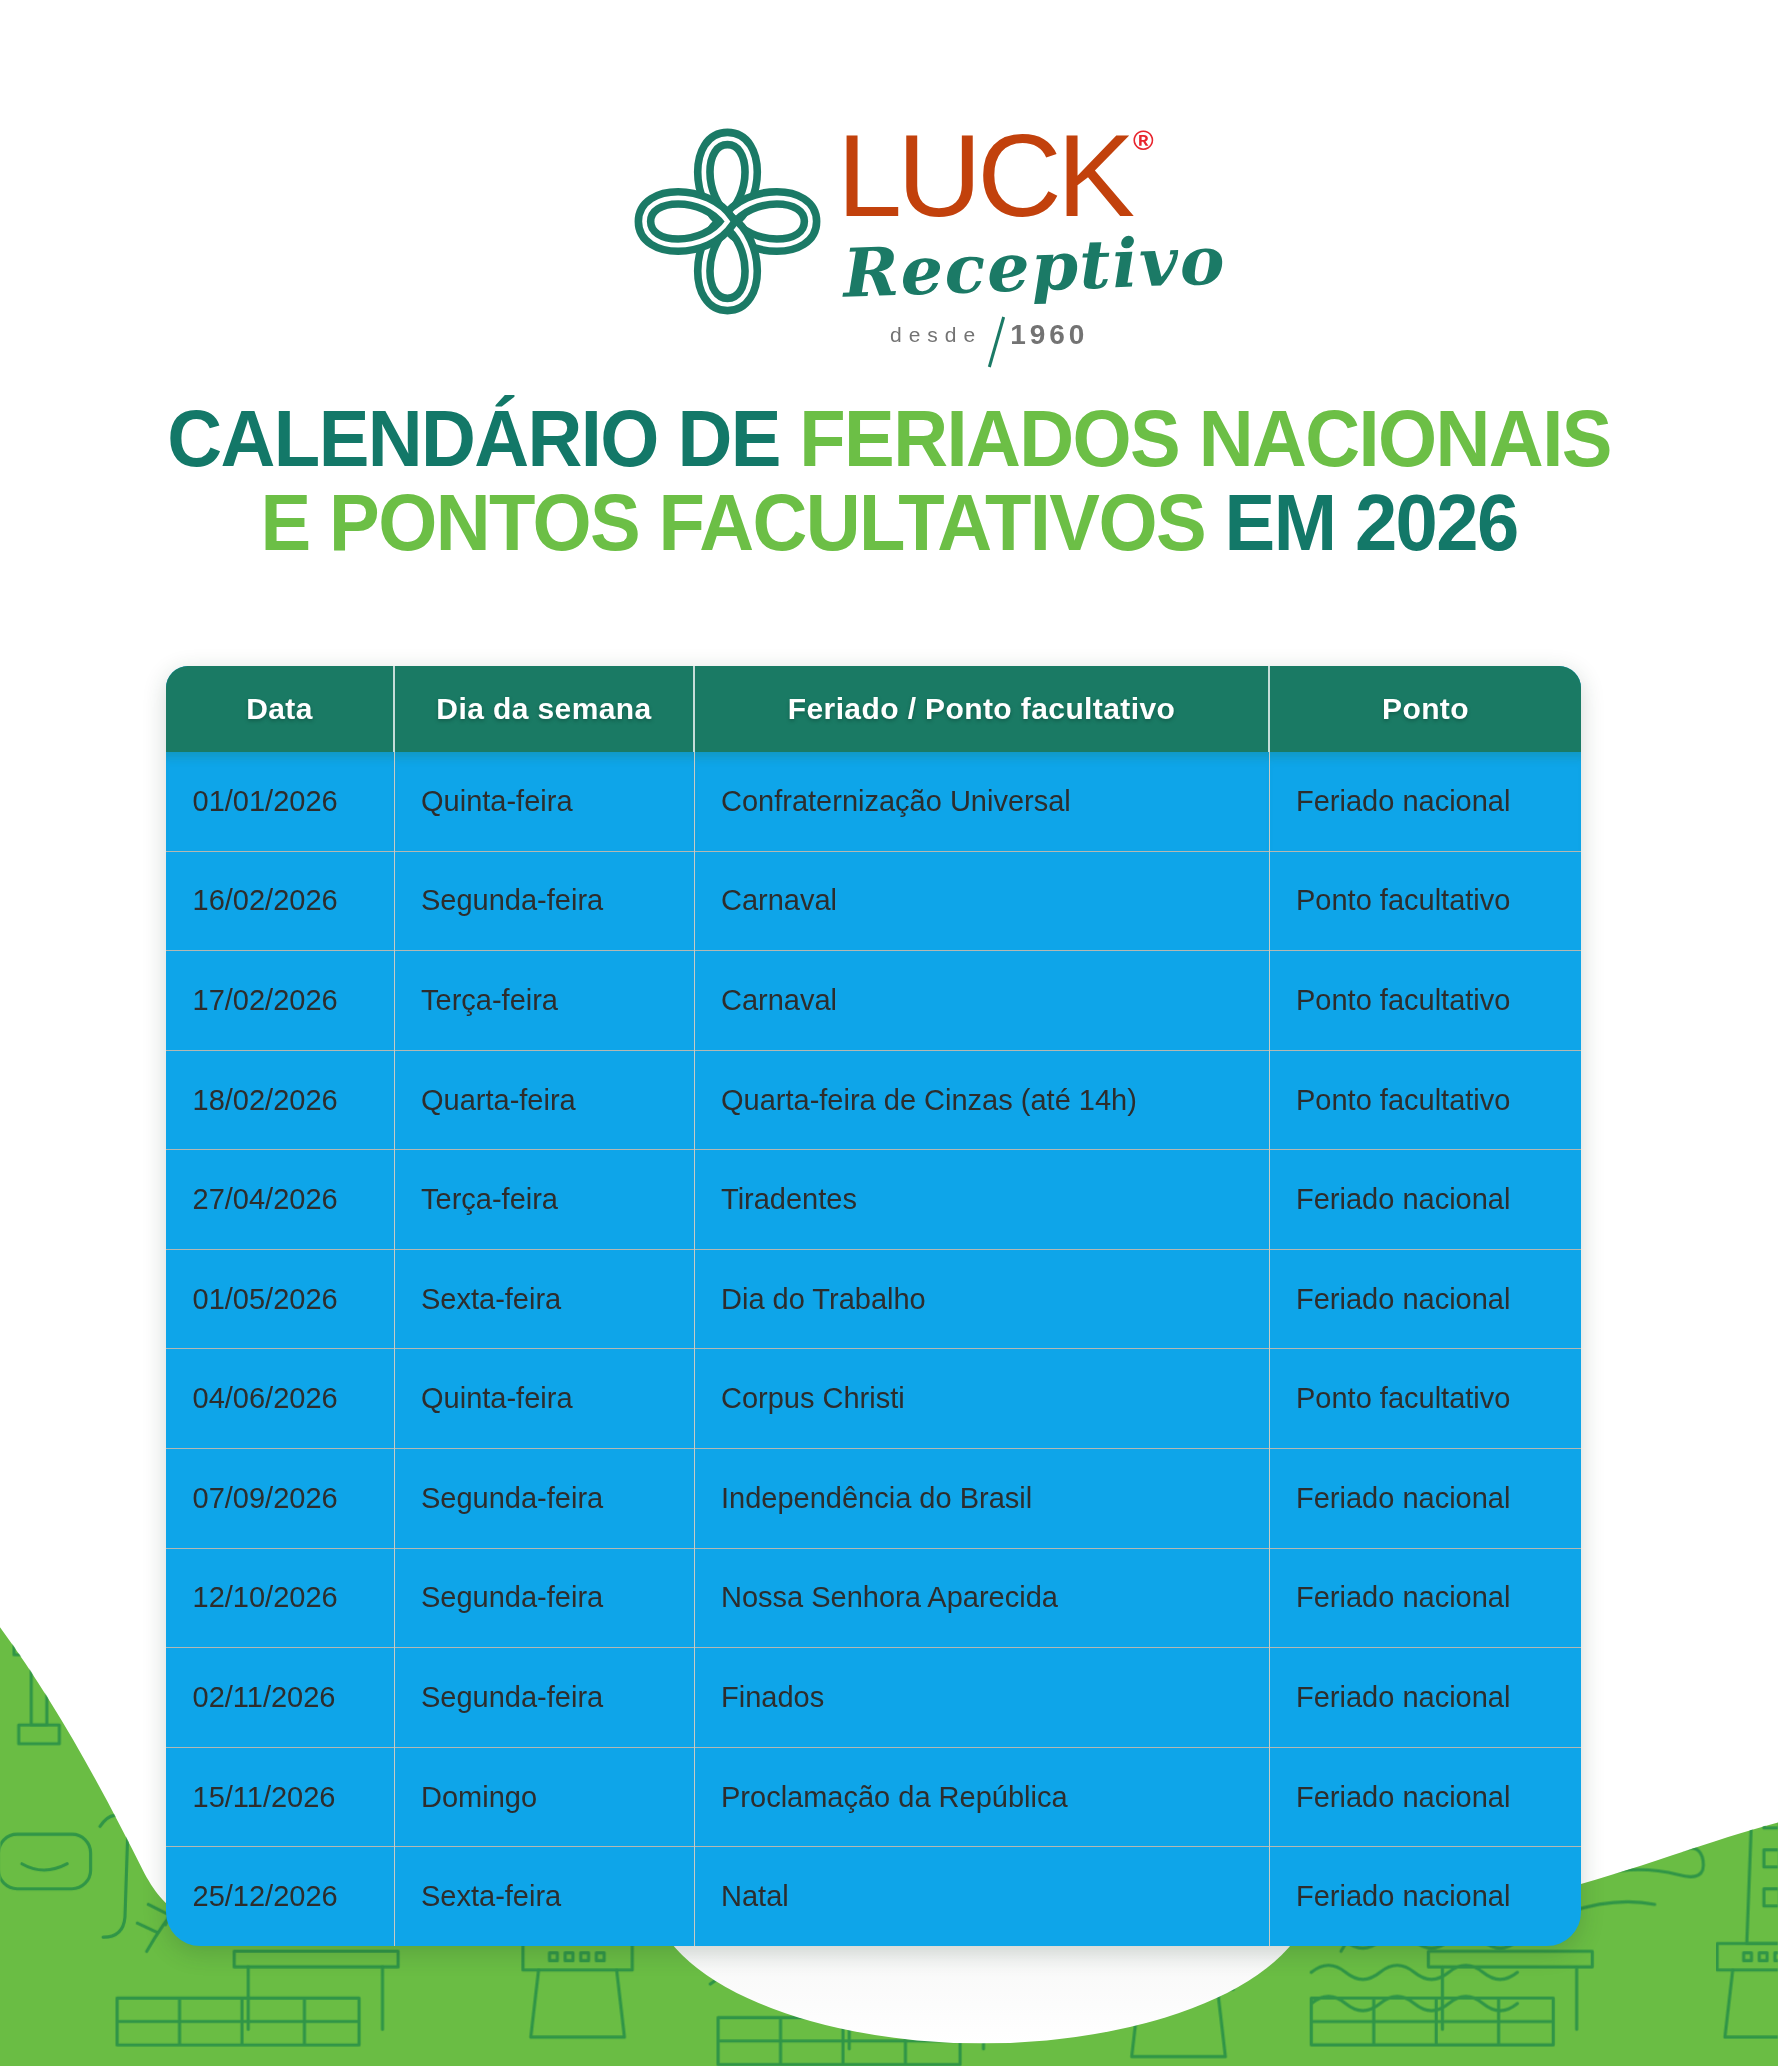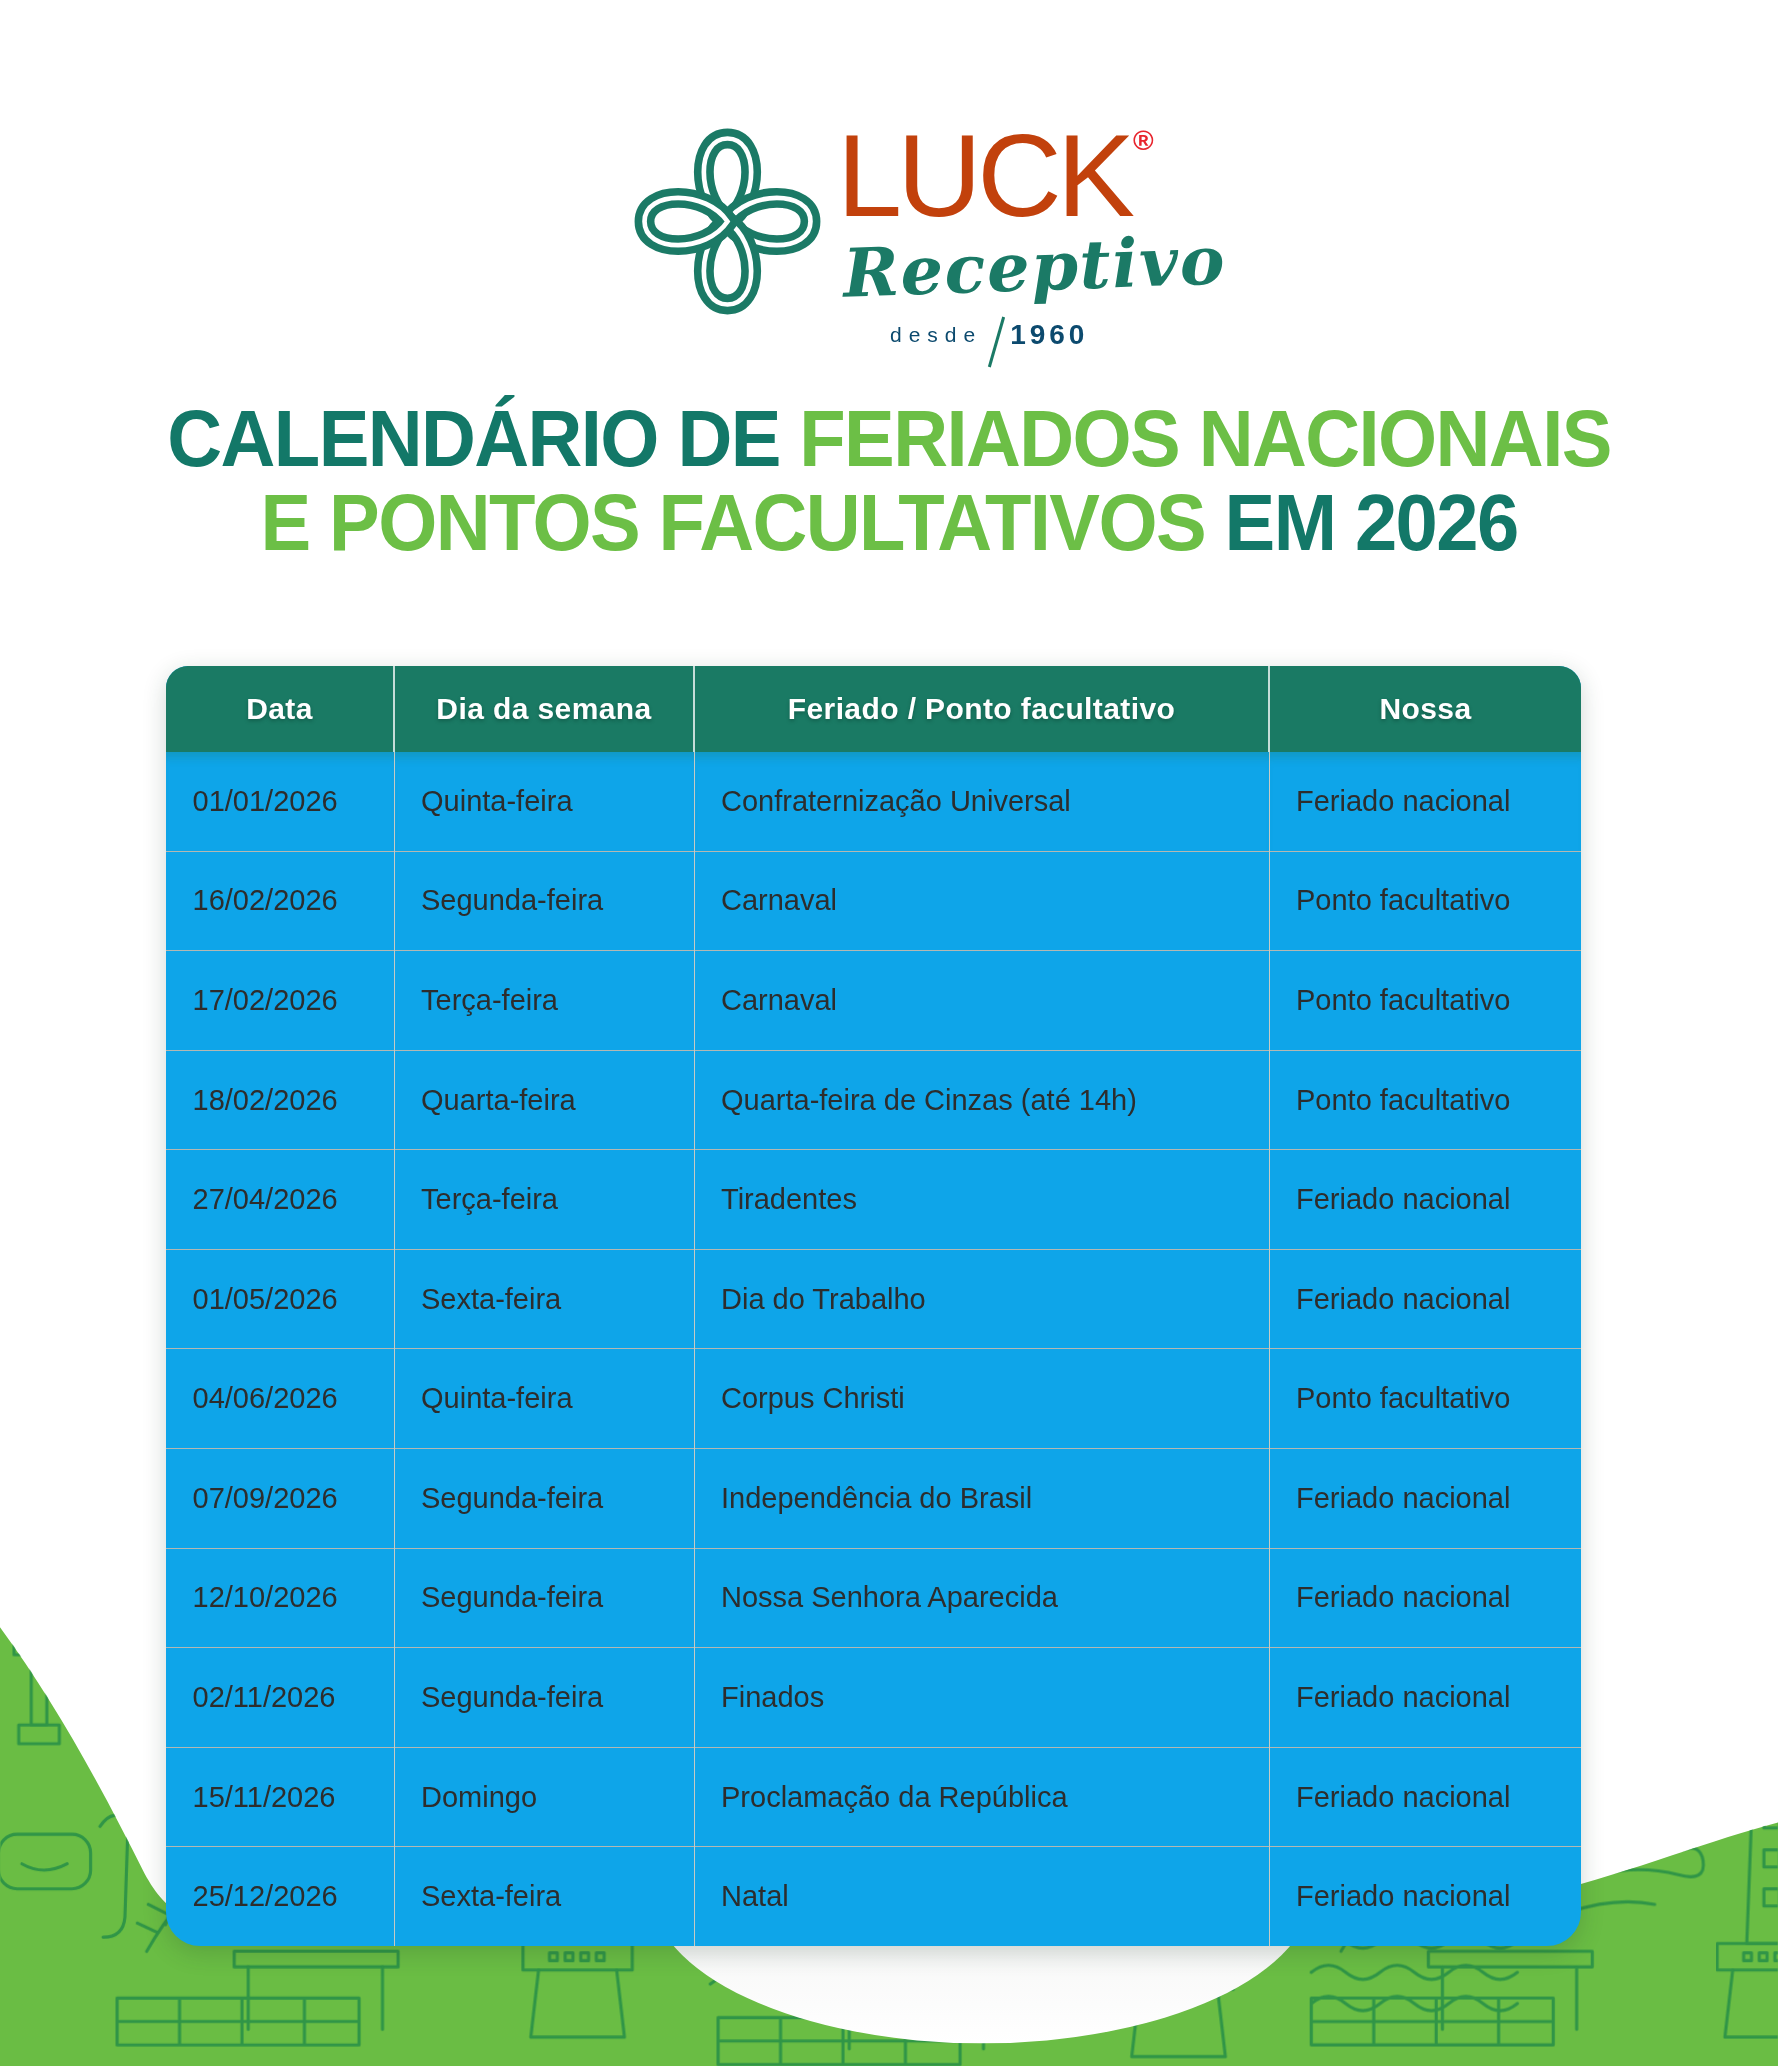--- a/index.html
+++ b/index.html
@@ -24,21 +24,21 @@
     font-size:28px;color:#E8242D;font-weight:bold;
   }
   #brand-script{
     position:absolute;left:843px;top:228px;width:328px;
     font-family:"DejaVu Serif", serif;font-style:italic;font-weight:bold;
     font-size:67px;color:#1B7A66;transform:rotate(-2deg);
     letter-spacing:1.6px;
   }
   #brand-since{
     position:absolute;left:890px;top:311px;height:47px;
-    display:flex;align-items:center;gap:12.5px;color:#0c4a6e;
+    display:flex;align-items:center;gap:12.5px;color:#737373;
   }
   #since-label{font-size:21px;letter-spacing:7px;}
   #since-slash{width:3.1px;height:52px;background:#1B7A66;transform:rotate(16deg);margin-top:14px;}
   #since-year{font-size:28px;font-weight:bold;letter-spacing:3.9px;}
 
   
   #title{
     position:absolute;left:0;top:401px;width:1778px;
     text-align:center;font-weight:bold;
     font-size:76px;line-height:80px;letter-spacing:-1.6px;
@@ -234,21 +234,21 @@
         <col style="width:228px">
           <col style="width:300px">
           <col style="width:575px">
           <col style="width:312px">
       </colgroup>
       <thead>
         <tr>
           <th>Data</th>
           <th>Dia da semana</th>
           <th>Feriado / Ponto facultativo</th>
-          <th>Nossa</th>
+          <th>Ponto</th>
         </tr>
       </thead>
       <tbody>
           <tr>
             <td>01/01/2026</td>
             <td>Quinta-feira</td>
             <td>Confraternização Universal</td>
             <td>Feriado nacional</td>
           </tr>
           <tr>

